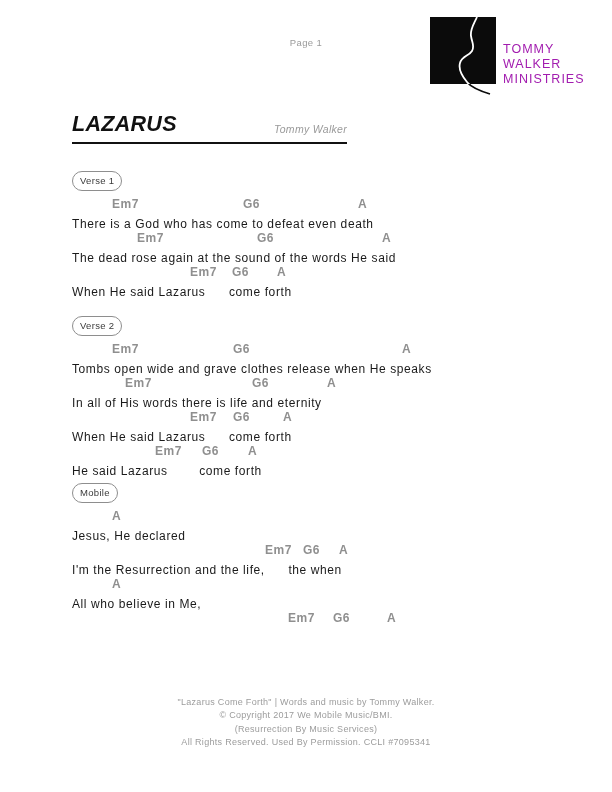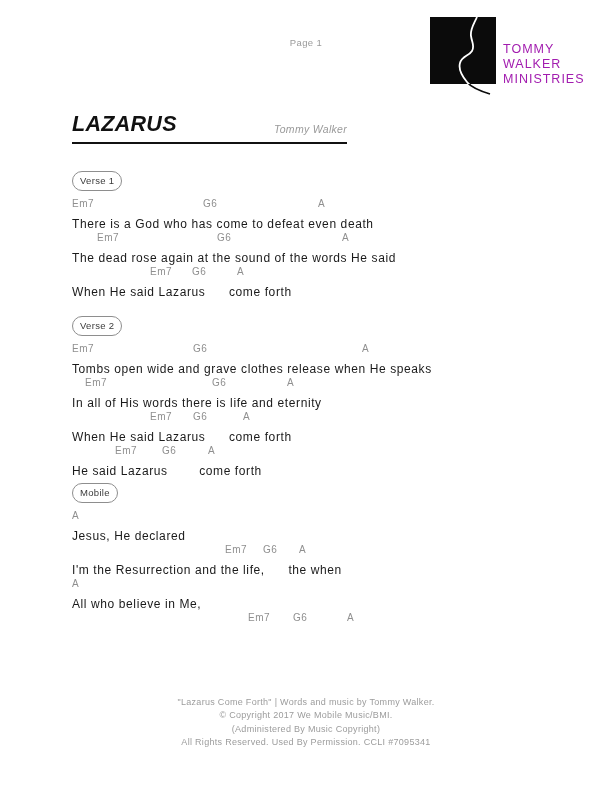--- a/index.html
+++ b/index.html
@@ -27,22 +27,22 @@
   .song-author { font-size:10.5px; color:#9a9a9a; letter-spacing:.3px; padding-bottom:1px; }
   
   .section { position:absolute; left:72px; width:480px; }
   .section-label {
     display:inline-block; border:1.5px solid #8e8e8e; border-radius:10px;
     padding:3px 7px 4px; font-size:9.5px; color:#3a3a3a; margin-bottom:6px;
     letter-spacing:.3px; background:#fff;
   }
   .chord-row { position:relative; height:14px; }
   .chord {
-    position:absolute; top:0; font-size:10px; font-weight:normal;
-    color:#8f8f8f; letter-spacing:.5px; line-height:14px; white-space:pre;
+    position:absolute; top:0; font-size:12px; font-weight:bold;
+    color:#8f8f8f; letter-spacing:.5px; line-height:14px; white-space:pre;margin-left:40px;
   }
   .lyric-row {
     height:14px; font-size:12px; color:#1a1a1a; letter-spacing:.6px;
     line-height:14px; white-space:pre;margin-top:6px;
   }
   
   .footer {
     position:absolute; top:696px; left:0; right:0; text-align:center;
     font-size:9px; color:#9c9c9c; line-height:13.3px; letter-spacing:.3px;
   }
@@ -117,17 +117,17 @@
         </div><div class="lyric-row">All who believe in Me,</div><div class="chord-row">
           <span class="chord" style="left: 176px;">Em7</span>
           <span class="chord" style="left: 221px;">G6</span>
           <span class="chord" style="left: 275px;">A</span>
         </div></div>
     </div>
 
   <div class="footer">
     <div>"Lazarus Come Forth" | Words and music by Tommy Walker.</div>
     <div>© Copyright 2017 We Mobile Music/BMI.</div>
-    <div>(Administered By Music Copyright)</div>
+    <div>(Resurrection By Music Services)</div>
     <div>All Rights Reserved. Used By Permission. CCLI #7095341</div>
   </div>
 
 </div>
 
 </body></html>

